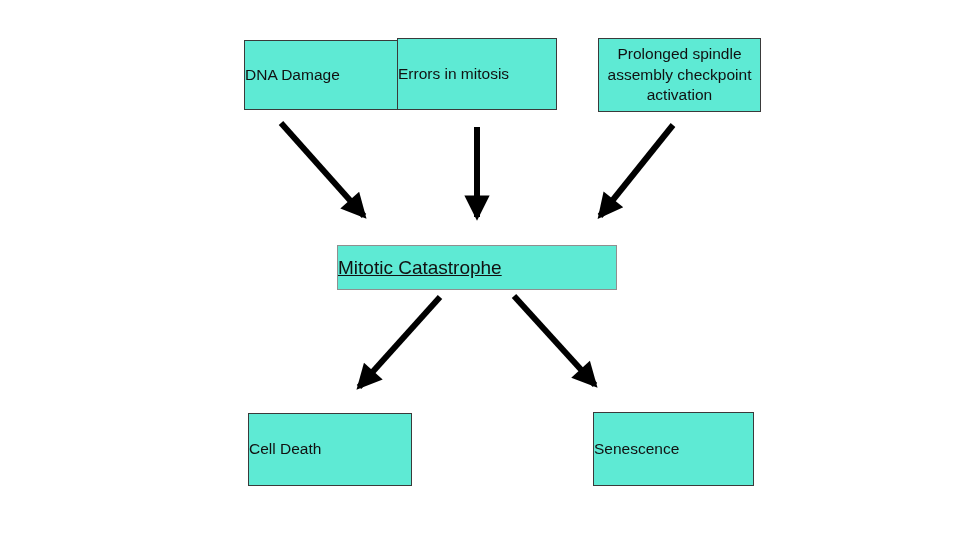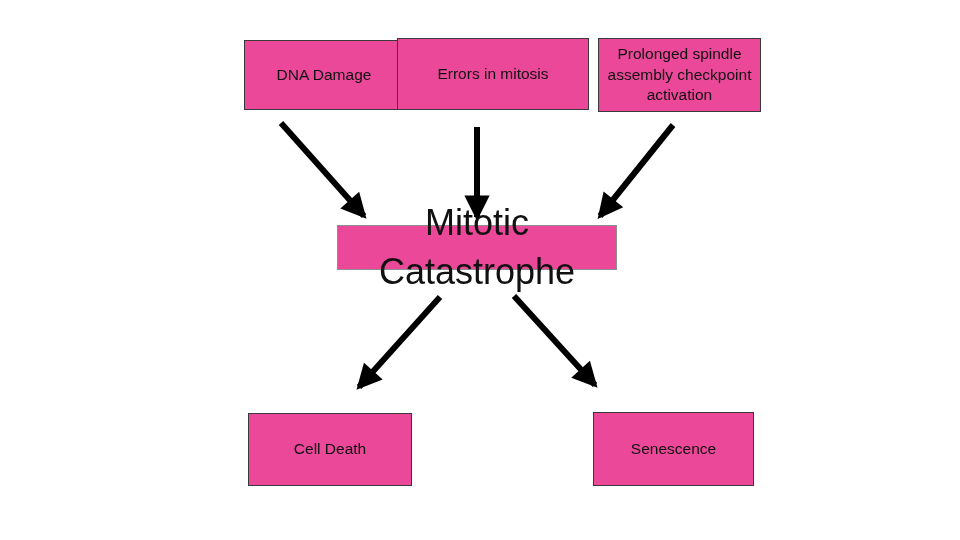--- a/index.html
+++ b/index.html
@@ -11,38 +11,39 @@
     position: relative;
     width: 960px;
     height: 540px;
     background: #ffffff;
     overflow: hidden;
     font-family: "Liberation Sans", "DejaVu Sans", sans-serif;
     color: #000000;
   }
   .node {
     position: absolute;
-    background: #ec4899;
+    background: #5eead4;
     border: 1.5px solid #3a3a3a;
     display: flex;
     align-items: center;
-    justify-content: center;
+    justify-content: flex-start;
     text-align: center;
     box-sizing: border-box;
     font-size: 15.5px;
     line-height: 1.35;
     color: #111111;
   }
   .node-dna        { left: 200px; top: 40px;  width: 160px; height: 70px; margin-left: 44px; }
-  .node-errors     { left: 397px; top: 38px;  width: 192px; height: 72px; }
+  .node-errors     { left: 397px; top: 38px;  width: 160px; height: 72px; }
   .node-spindle    { left: 598px; top: 38px;  width: 163px; height: 74px; padding: 2px 4px; }
   .node-mitotic    {
-    left: 337px; top: 225px; width: 280px; height: 45px;
-    font-size: 36px;
+    left: 337px; top: 245px; width: 280px; height: 45px;
+    font-size: 19px;
     border: 1.5px solid #8f8f8f;
+    text-decoration: underline;
   }
   .node-celldeath  { left: 204px; top: 413px; width: 164px; height: 73px; margin-left: 44px; }
   .node-senescence { left: 593px; top: 412px; width: 161px; height: 74px; }
   .edges-layer {
     position: absolute;
     left: 0; top: 0;
     width: 960px;
     height: 540px;
     pointer-events: none;
   }

